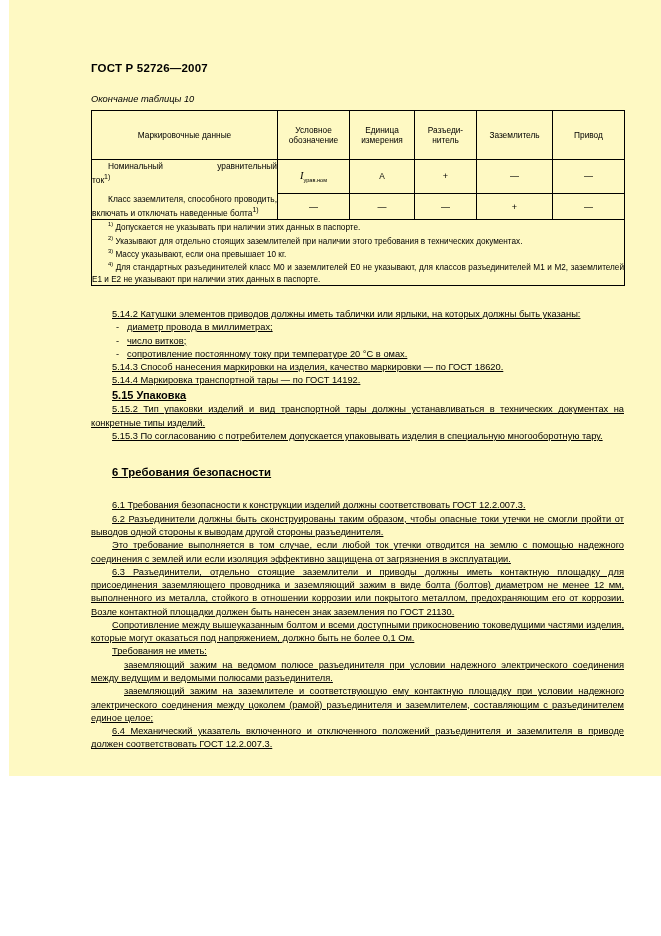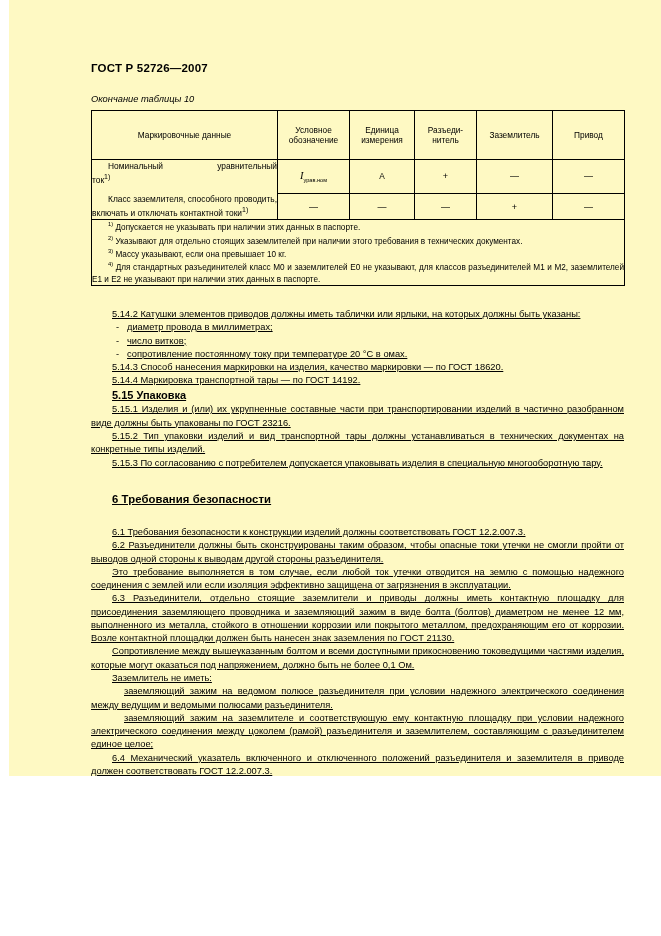--- a/index.html
+++ b/index.html
@@ -212,21 +212,21 @@
             <span>нитель</span>
           </th>
           <th>Заземлитель</th>
           <th>Привод</th>
         </tr>
       </thead>
       <tbody>
         <tr>
           <td class="mark-cell" rowspan="2">
             <p><span class="ind"></span><span>Номинальный уравнительный</span><br><span>ток</span><sup>1)</sup></p>
-            <p class="p2 last"><span class="ind"></span><span>Класс заземлителя, способного</span> <span>проводить, включать и отключать</span> <span>контактной токи</span><sup>1)</sup></p>
+            <p class="p2 last"><span class="ind"></span><span>Класс заземлителя, способного</span> <span>проводить, включать и отключать</span> <span>наведенные болта</span><sup>1)</sup></p>
           </td>
           <td class="center-top">
             <span class="sym"><span>I</span><sub>урав.ном</sub></span>
           </td>
           <td class="center-top">А</td>
           <td class="center-top plus">+</td>
           <td class="center-top dash">—</td>
           <td class="center-top dash">—</td>
         </tr>
         <tr>
@@ -256,34 +256,33 @@
       <li>диаметр провода в миллиметрах;</li>
       <li>число витков;</li>
       <li>сопротивление постоянному току при температуре 20 °С в омах.</li>
     </ul>
 
     <p>5.14.3  Способ нанесения маркировки на изделия, качество маркировки — по ГОСТ 18620.</p>
     <p>5.14.4  Маркировка транспортной тары — по ГОСТ 14192.</p>
 
     <h2 class="sec">5.15  Упаковка</h2>
 
-    <p>5.15.1  Изделия и (или) их укрупненные составные части при транспортировании изделий в частично разобранном виде должны быть упакованы по ГОСТ 23216.</p>
     <p>5.15.2  Тип упаковки изделий и вид транспортной тары должны устанавливаться в технических документах на конкретные типы изделий.</p>
     <p>5.15.3  По согласованию с потребителем допускается упаковывать изделия в специальную многооборотную тару.</p>
 
     <div class="sp-sec-before"></div>
     <h2 class="bigsec">6  Требования безопасности</h2>
     <div class="sp-sec-after"></div>
 
     <p>6.1  Требования безопасности к конструкции изделий должны соответствовать ГОСТ 12.2.007.3.</p>
     <p>6.2  Разъединители должны быть сконструированы таким образом, чтобы опасные токи утечки не смогли пройти от выводов одной стороны к выводам другой стороны разъединителя.</p>
     <p>Это требование выполняется в том случае, если любой ток утечки отводится на землю с помощью надежного соединения с землей или если изоляция эффективно защищена от загрязнения в эксплуатации.</p>
     <p>6.3  Разъединители, отдельно стоящие заземлители и приводы должны иметь контактную площадку для присоединения заземляющего проводника и заземляющий зажим в виде болта (болтов) диаметром не менее 12 мм, выполненного из металла, стойкого в отношении коррозии или покрытого металлом, предохраняющим его от коррозии. Возле контактной площадки должен быть нанесен знак заземления по ГОСТ 21130.</p>
     <p>Сопротивление между вышеуказанным болтом и всеми доступными прикосновению токоведущими частями изделия, которые могут оказаться под напряжением, должно быть не более 0,1 Ом.</p>
-    <p>Заземлитель не иметь:</p>
+    <p>Требования не иметь:</p>
 
     <ul class="hang">
       <li><span class="bul">-</span><span>заземляющий зажим на ведомом полюсе разъединителя при условии надежного электрического соединения между ведущим и ведомыми полюсами разъединителя.</span></li>
       <li><span class="bul">-</span><span>заземляющий зажим на заземлителе и соответствующую ему контактную площадку при условии надежного электрического соединения между цоколем (рамой) разъединителя и заземлителем, составляющим с разъединителем единое целое;</span></li>
     </ul>
 
     <p>6.4  Механический указатель включенного и отключенного положений разъединителя и заземлителя в приводе должен соответствовать ГОСТ 12.2.007.3.</p>
   </div>
 
   <div class="folio">22</div>

